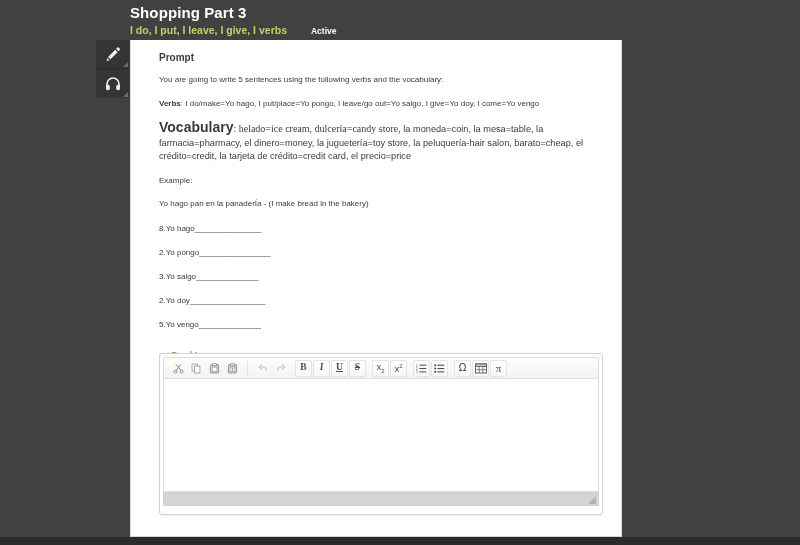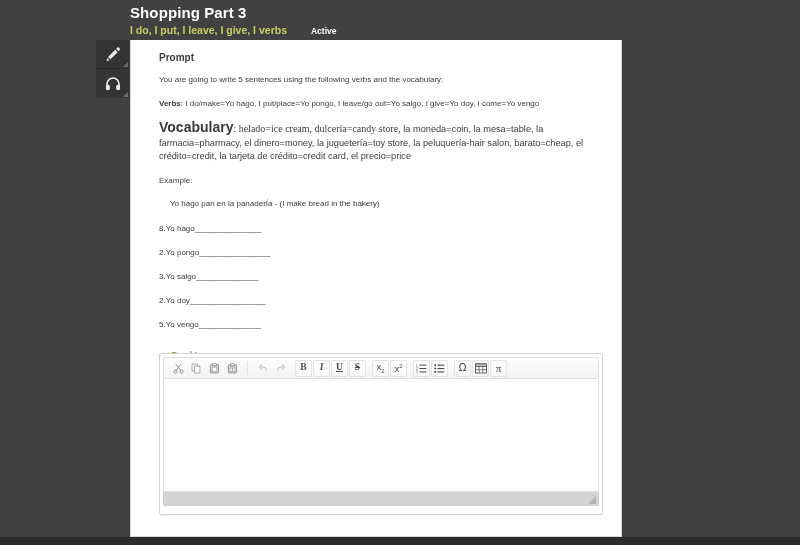--- a/index.html
+++ b/index.html
@@ -138,21 +138,21 @@
   }
 
   .example-label {
     font-size: 8px;
     color: #3a3a3a;
     margin: 0 0 14px 0;
   }
   .example-text {
     font-size: 8px;
     color: #3a3a3a;
-    margin: 0 0 16px 11px;
+    margin: 0 0 16px 0;
   }
 
   .answer-line {
     font-size: 8px;
     color: #3a3a3a;
     margin: 0 0 15px 0;
     white-space: pre;
   }
 
   .read-less {

